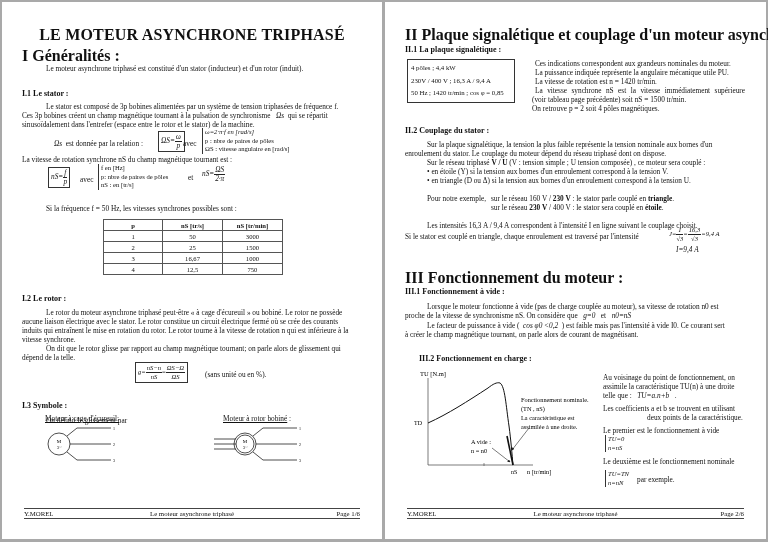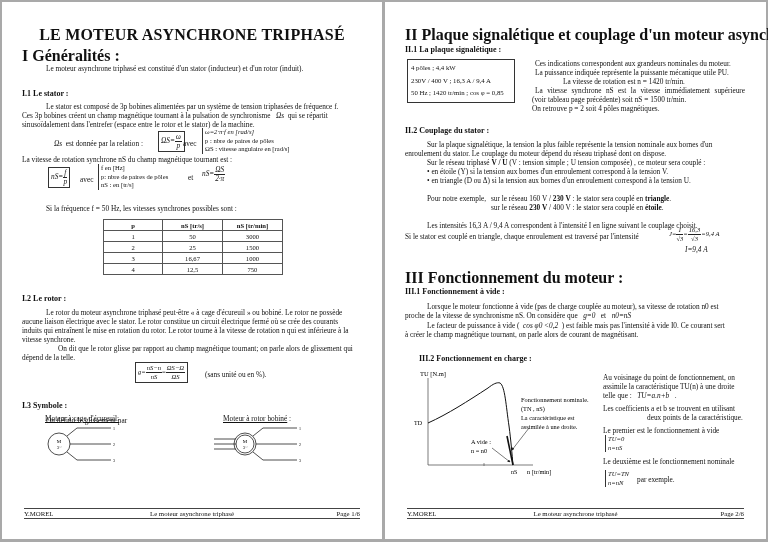--- a/index.html
+++ b/index.html
@@ -110,21 +110,21 @@
           <td>750</td>
         </tr>
     </tbody>
   </table>
 
   <div class="abs h2" style="left:20px;top:292px;">I.2 Le rotor :</div>
   <div class="abs t7" style="left:44px;top:306px;">Le rotor du moteur asynchrone triphasé peut-être « à cage d'écureuil » ou bobiné. Le rotor ne possède</div>
   <div class="abs t7" style="left:20px;top:315px;">aucune liaison électrique avec le stator. Le rotor constitue un circuit électrique fermé où se crée des courants</div>
   <div class="abs t7" style="left:20px;top:324px;">induits qui entraînent le mise en rotation du rotor. Le rotor tourne à la vitesse de rotation n qui est inférieure à la</div>
   <div class="abs t7" style="left:20px;top:333px;">vitesse synchrone.</div>
-  <div class="abs t7" style="left:44px;top:342px;margin-left:12px;">On dit que le rotor glisse par rapport au champ magnétique tournant; on parle alors de glissement qui</div>
+  <div class="abs t7" style="left:44px;top:342px;">On dit que le rotor glisse par rapport au champ magnétique tournant; on parle alors de glissement qui</div>
   <div class="abs t7" style="left:20px;top:351px;">dépend de la telle.</div>
 
   <div class="abs t7" style="left:44px;top:368px;margin-top:46px;">On définit le glissement par</div>
   <div class="abs t6 box" style="left:133px;top:360px;padding:1px 2px;">
     <span class="it">g=</span><span class="frac it"><span class="num">nS−n</span><span class="den">nS</span></span><span>=</span><span class="frac it"><span class="num">ΩS−Ω</span><span class="den">ΩS</span></span>
   </div>
   <div class="abs t7" style="left:203px;top:368px;">(sans unité ou en  %).</div>
 
   <div class="abs h2" style="left:20px;top:399px;">I.3 Symbole :</div>
   <div class="abs t7 u" style="left:43px;top:412px;">Moteur à cage d'écureuil:</div>
@@ -168,43 +168,43 @@
 <div class="page" id="page2">
   <div class="abs h1" style="left:20px;top:24px;">II Plaque signalétique et couplage d'un moteur asynchrone triphasé :</div>
   <div class="abs h2" style="left:20px;top:43px;">II.1 La plaque signalétique :</div>
 
   <div class="abs plate" style="left:22px;top:57px;width:100px;">
     <div>4 pôles ; 4,4 kW</div>
     <div>230V / 400 V  ;  16,3 A / 9,4 A</div>
     <div>50 Hz ; 1420 tr/min ; cos φ = 0,85</div>
   </div>
   <div class="abs t7" style="left:150px;top:57px;">Ces indications correspondent aux grandeurs nominales du moteur.</div>
-  <div class="abs t7" style="left:150px;top:66px;">La puissance indiquée représente la puissante mécanique utile PU.</div>
-  <div class="abs t7" style="left:150px;top:75px;margin-left:28px;">La vitesse de rotation est n = 1420 tr/min.</div>
+  <div class="abs t7" style="left:150px;top:66px;">La puissance indiquée représente la angulaire mécanique utile PU.</div>
+  <div class="abs t7" style="left:150px;top:75px;">La vitesse de rotation est n = 1420 tr/min.</div>
   <div class="abs t7" style="left:150px;top:84px;width:210px;text-align:justify;text-align-last:justify;">La vitesse synchrone nS est la vitesse immédiatement supérieure</div>
   <div class="abs t7" style="left:147px;top:93px;">(voir tableau page précédente) soit nS = 1500 tr/min.</div>
   <div class="abs t7" style="left:147px;top:102px;text-align:center;">On retrouve p = 2 soit 4 pôles magnétiques.</div>
 
   <div class="abs h2" style="left:20px;top:124px;">II.2 Couplage du stator :</div>
   <div class="abs t7" style="left:42px;top:138px;">Sur la plaque signalétique, la tension la plus faible représente la tension nominale aux bornes d'un</div>
   <div class="abs t7" style="left:20px;top:147px;">enroulement du stator. Le couplage du moteur dépend du réseau triphasé dont on dispose.</div>
   <div class="abs t7" style="left:42px;top:156px;"><span>Sur le réseau triphasé </span><span class="b">V / U</span><span> (V : tension simple ; U tension composée) ,  ce moteur sera couplé :</span></div>
   <div class="abs t7" style="left:42px;top:165px;">• en étoile (Y) si la tension aux bornes d'un enroulement correspond à la tension V.</div>
   <div class="abs t7" style="left:42px;top:174px;">• en triangle (D ou Δ) si la tension aux bornes d'un enroulement correspond à la tension U.</div>
 
   <div class="abs t7" style="left:42px;top:192px;">Pour notre exemple,</div>
-  <div class="abs t7" style="left:106px;top:192px;"><span>sur le réseau 160 V / </span><span class="b">230 V</span><span> : le stator sera couplé en </span><span class="b">triangle</span><span>.</span></div>
+  <div class="abs t7" style="left:106px;top:192px;"><span>sur le réseau 160 V / </span><span class="b">230 V</span><span> : le stator parle couplé en </span><span class="b">triangle</span><span>.</span></div>
   <div class="abs t7" style="left:106px;top:201px;"><span>sur le réseau </span><span class="b">230 V</span><span> / 400 V : le stator sera couplé en </span><span class="b">étoile</span><span>.</span></div>
 
   <div class="abs t7" style="left:42px;top:219px;">Les intensités 16,3 A / 9,4 A correspondent à l'intensité I en ligne suivant le couplage choisit.</div>
   <div class="abs t7" style="left:20px;top:230px;">Si le stator est couplé en triangle, chaque enroulement est traversé par l'intensité</div>
   <div class="abs t6 it" style="left:284px;top:224px;">
     <span>J=</span><span class="frac"><span class="num">I</span><span class="den">√3</span></span>=<span class="frac"><span class="num">16,3</span><span class="den">√3</span></span><span>=9,4  A</span>
   </div>
-  <div class="abs t7 it" style="left:300px;top:243px;">I=9,4  A</div>
+  <div class="abs t7 it" style="left:291px;top:243px;">I=9,4  A</div>
 
   <div class="abs h1" style="left:20px;top:267px;">III Fonctionnement du moteur :</div>
   <div class="abs h2" style="left:20px;top:285px;">III.1 Fonctionnement à vide :</div>
   <div class="abs t7" style="left:42px;top:300px;">Lorsque le moteur fonctionne à vide (pas de charge couplée au moteur), sa vitesse de rotation n0 est</div>
   <div class="abs t7" style="left:20px;top:309px;"><span>proche de la vitesse de synchronisme nS. On considère que</span>&nbsp;&nbsp;&nbsp;<span class="it">g=0</span>&nbsp;&nbsp;&nbsp;<span>et</span>&nbsp;&nbsp;&nbsp;<span class="it">n0=nS</span></div>
   <div class="abs t7" style="left:42px;top:319px;"><span>Le facteur de puissance à vide (</span>&nbsp;&nbsp;<span class="it">cos φ0 &lt;0,2</span>&nbsp;&nbsp;<span>) est  faible mais pas l'intensité à vide I0. Ce courant sert</span></div>
   <div class="abs t7" style="left:20px;top:328px;">à créer le champ magnétique tournant, on parle alors de courant de magnétisant.</div>
 
   <div class="abs h2" style="left:20px;top:352px;padding-left:14px;">III.2 Fonctionnement en charge :</div>
 

